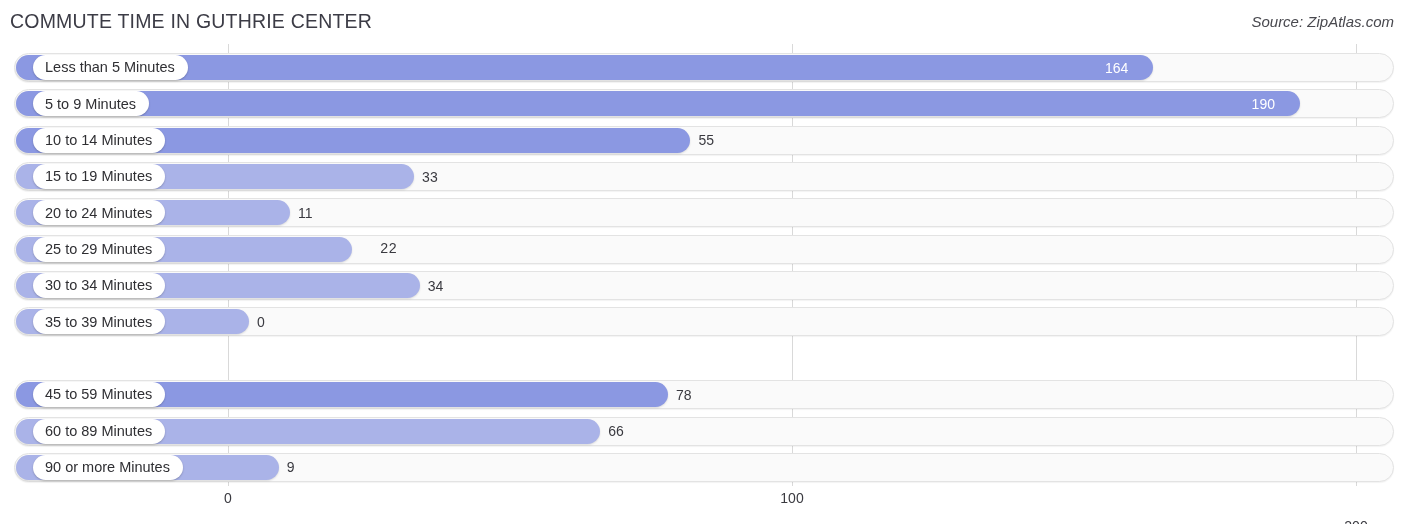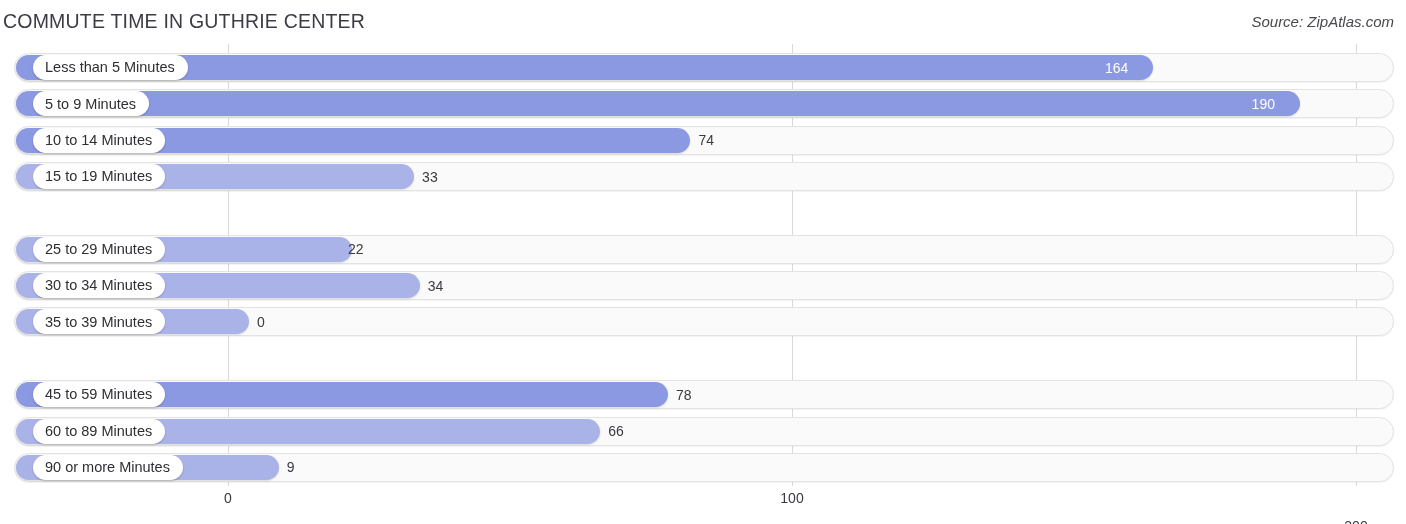--- a/index.html
+++ b/index.html
@@ -12,21 +12,21 @@
     height: 524px;
     font-family: "Liberation Sans", sans-serif;
     position: relative;
     overflow: hidden;
     -webkit-font-smoothing: antialiased;
   }
 
   
   #chart-title {
     position: absolute;
-    left: 3px;
+    left: 10px;
     top: 10px;
     font-size: 19.5px;
     color: #3c3c46;
     letter-spacing: 0.2px;
     font-weight: 400;
     white-space: nowrap;
   }
   #source-label {
     position: absolute;
     right: 12px;
@@ -168,37 +168,45 @@
         <span>5 to 9 Minutes</span>
       </div>
       <div class="value-in" style="left: 1251.6px;">190</div>
     </div>
     <div class="row" style="top: 81.7px;">
       <div class="track"></div>
       <div class="bar" style="width: 674.48px;"></div>
       <div class="label-pill">
         <span>10 to 14 Minutes</span>
       </div>
-      <div class="value-out" style="left: 698.48px;">74</div>
+      <div class="value-out" style="left: 698.48px;">55</div>
     </div>
     <div class="row" style="top: 118.05px;">
       <div class="track"></div>
       <div class="bar light" style="width: 398.12px;"></div>
       <div class="label-pill">
         <span>15 to 19 Minutes</span>
       </div>
       <div class="value-out" style="left: 422.12px;">33</div>
     </div>
+    <div class="row" style="top: 154.4px;">
+      <div class="track"></div>
+      <div class="bar light" style="width: 274.04px;"></div>
+      <div class="label-pill">
+        <span>20 to 24 Minutes</span>
+      </div>
+      <div class="value-out" style="left: 298.04px;">11</div>
+    </div>
     <div class="row" style="top: 190.75px;">
       <div class="track"></div>
       <div class="bar light" style="width: 336.08px;"></div>
       <div class="label-pill">
         <span>25 to 29 Minutes</span>
       </div>
-      <div class="value-out" style="left: 348px;">22</div>
+      <div class="value-out" style="left: 380px; font-family: Liberation Mono, monospace;">22</div>
     </div>
     <div class="row" style="top: 227.1px;">
       <div class="track"></div>
       <div class="bar light" style="width: 403.76px;"></div>
       <div class="label-pill">
         <span>30 to 34 Minutes</span>
       </div>
       <div class="value-out" style="left: 427.76px;">34</div>
     </div>
     <div class="row" style="top: 263.45px;">

